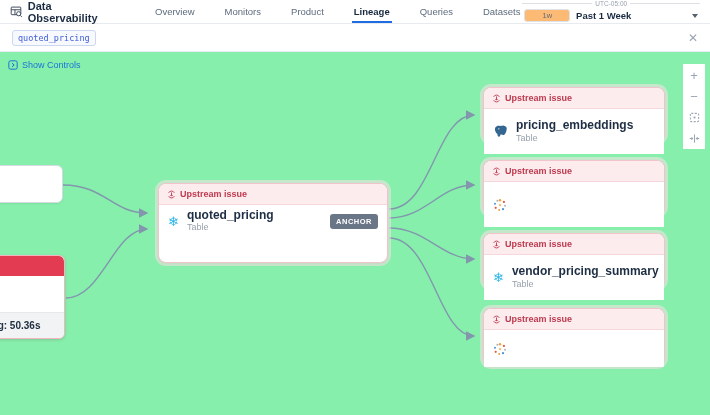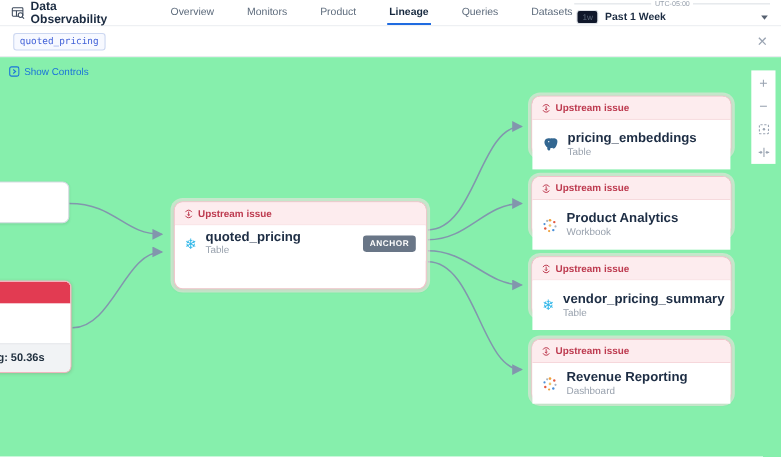--- a/index.html
+++ b/index.html
@@ -11,22 +11,22 @@
     border-bottom:1px solid #e7eaee; background:#fff; }
   .brand { display:flex; align-items:center; gap:5px; font-size:11px; font-weight:bold; color:#1b2b41;justify-content:flex-end; }
   .tabs { display:flex; margin-left:30px; gap:26px; }
   .tab { display:flex; align-items:center; font-size:9.5px; color:#5d6b7c; cursor:pointer; padding:0 2px; }
   .tab.active { color:#15273d; font-weight:bold; box-shadow: inset 0 -2px 0 #1f6be0; }
   .timeframe { margin-left:auto; width:180px; display:flex; flex-direction:column; justify-content:center; }
   .tz-row { display:flex; align-items:center; gap:3px; }
   .tz-line { flex:1; height:1px; background:#dde1e6; }
   .tz-label { font-size:6.5px; color:#98a1ad; }
   .tf-row { display:flex; align-items:center; gap:6px; padding:2px 2px 1px 2px; cursor:pointer; }
-  .tf-badge { background:#0f172a; border:1px solid #dfe3e8; border-radius:3px;
-    font-size:7.5px; color:#5d6b7c; padding:1px 4px;text-align:center; }
+  .tf-badge { background:#fdba74; border:1px solid #dfe3e8; border-radius:3px;
+    font-size:7.5px; color:#5d6b7c; padding:1px 17px;text-align:center; }
   .tf-label { font-size:9.5px; font-weight:bold; color:#1b2b41; }
   .chev-down { margin-left:auto; width:0; height:0; border-left:3.5px solid transparent;
     border-right:3.5px solid transparent; border-top:4px solid #44506033; border-top-color:#566170; }
 
   
   .searchbar { height:28px; display:flex; align-items:center; padding:0 12px;
     border-bottom:1px solid #e7eaee; background:#fff; }
   .search-chip { border:1px solid #ccd7f1; background:#f7f9ff; border-radius:3px;
     padding:2px 5px; font-family:"DejaVu Sans Mono", monospace; font-size:8.5px; color:#3f5fd7; }
   .search-clear { margin-left:auto; color:#9aa4b2; font-size:12px; line-height:1; cursor:pointer; }
@@ -232,24 +232,20 @@
         <circle cx="7" cy="2.2" r="1.2" fill="#f0a03c"></circle>
           <circle cx="10.9" cy="3.9" r="1.1" fill="#e4593f"></circle>
         <circle cx="12" cy="7.8" r="1" fill="#aab4c0"></circle>
           <circle cx="10" cy="11.2" r="1.1" fill="#4a90d9"></circle>
         <circle cx="6.2" cy="12.1" r="1" fill="#f0a03c"></circle>
           <circle cx="2.7" cy="9.8" r="1.1" fill="#e4593f"></circle>
         <circle cx="2" cy="5.7" r="1" fill="#4a90d9"></circle>
           <circle cx="4.4" cy="2.8" r="1" fill="#aab4c0"></circle>
         <circle cx="7" cy="7" r="1.2" fill="#f0c36d"></circle>
       </svg>
-      <span class="node-text">
-        <span class="node-title">Product Analytics</span>
-        <span class="node-sub">Workbook</span>
-      </span>
     </div>
   </div>
 
   <div class="node issue-node ds-node ds-node-3">
     <div class="issue-header">
       <svg width="9" height="9" viewBox="0 0 12 12" fill="none" stroke="#bd3a4f" stroke-width="1.2">
         <path d="M2.2 3.8 A4.2 4.2 0 0 1 9.8 3.8"></path>
           <path d="M9.8 8.2 A4.2 4.2 0 0 1 2.2 8.2"></path>
         <path d="M6 3.2 V8 M4.4 6.6 L6 8.2 L7.6 6.6"></path>
       </svg>
@@ -278,20 +274,16 @@
         <circle cx="7" cy="2.2" r="1.2" fill="#f0a03c"></circle>
           <circle cx="10.9" cy="3.9" r="1.1" fill="#e4593f"></circle>
         <circle cx="12" cy="7.8" r="1" fill="#aab4c0"></circle>
           <circle cx="10" cy="11.2" r="1.1" fill="#4a90d9"></circle>
         <circle cx="6.2" cy="12.1" r="1" fill="#f0a03c"></circle>
           <circle cx="2.7" cy="9.8" r="1.1" fill="#e4593f"></circle>
         <circle cx="2" cy="5.7" r="1" fill="#4a90d9"></circle>
           <circle cx="4.4" cy="2.8" r="1" fill="#aab4c0"></circle>
         <circle cx="7" cy="7" r="1.2" fill="#f0c36d"></circle>
       </svg>
-      <span class="node-text">
-        <span class="node-title">Revenue Reporting</span>
-        <span class="node-sub">Dashboard</span>
-      </span>
     </div>
   </div>
 
 </div>
 
 </body></html>

